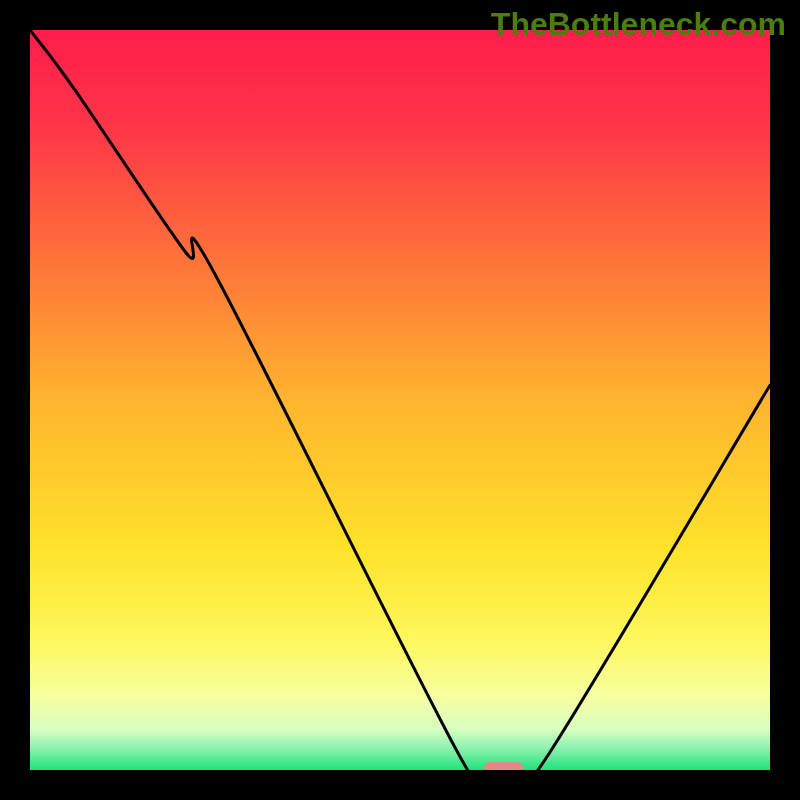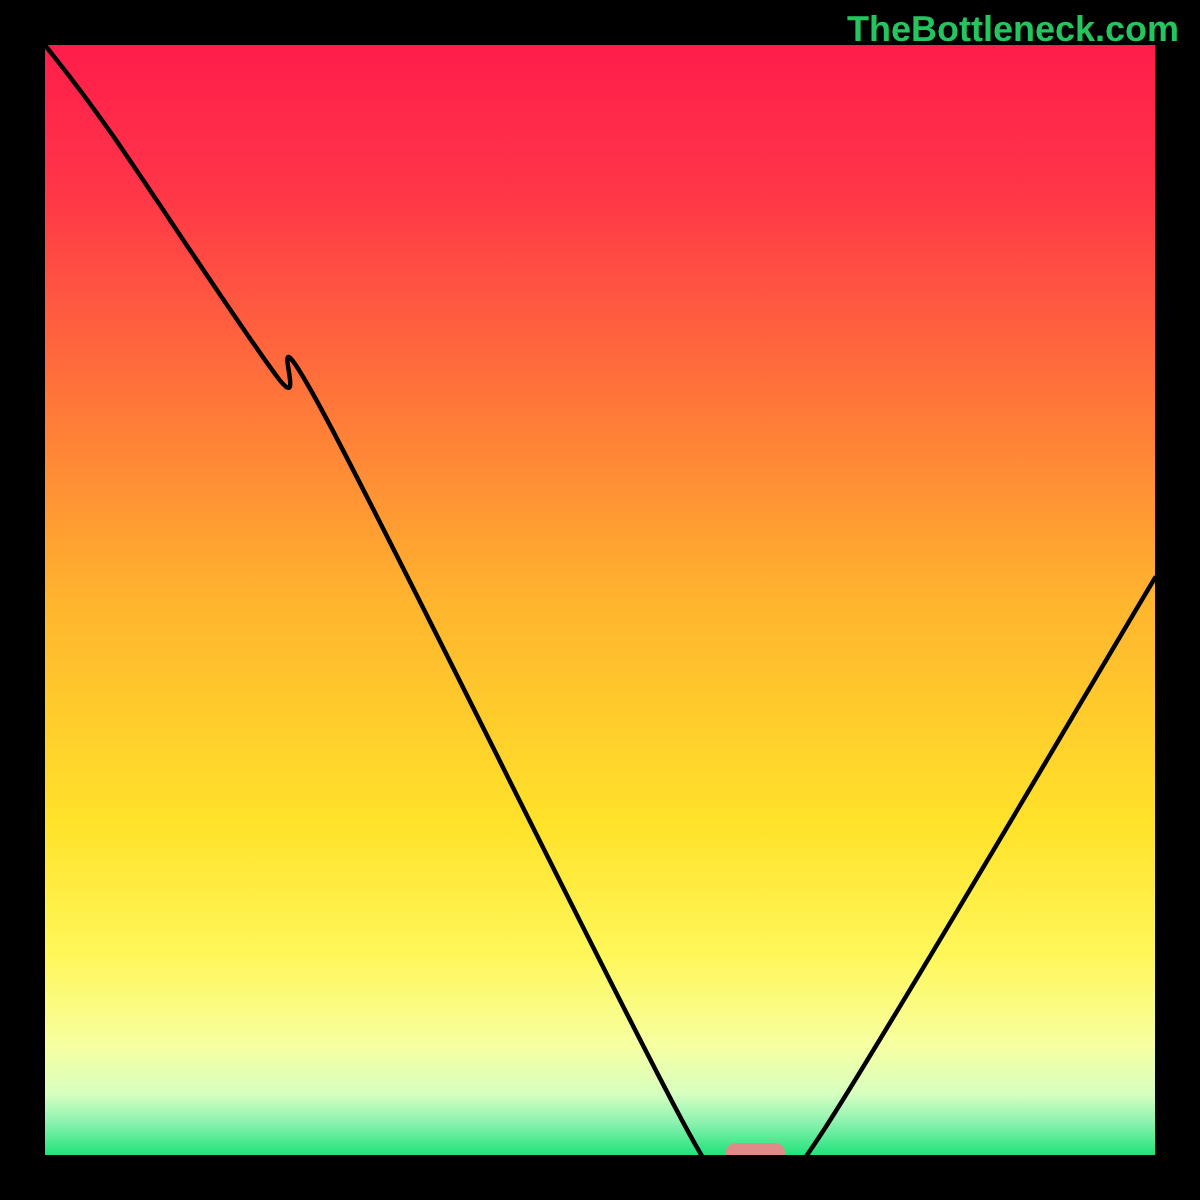--- a/index.html
+++ b/index.html
@@ -16,23 +16,23 @@
     top: 30px;
     width: 740px;
     height: 740px;
     background: #000;
   }
   .watermark {
     position: absolute;
     top: 6px;
     right: 14px;
     font-family: Arial, Helvetica, sans-serif;
-    font-size: 24px;
+    font-size: 32px;
     font-weight: 600;
-    color: #22c55e;
+    color: #4d7c0f;
     letter-spacing: 0px;
     z-index: 10;
   }
   svg {
     display: block;
   }
 </style>
 </head>
 <body>
 

